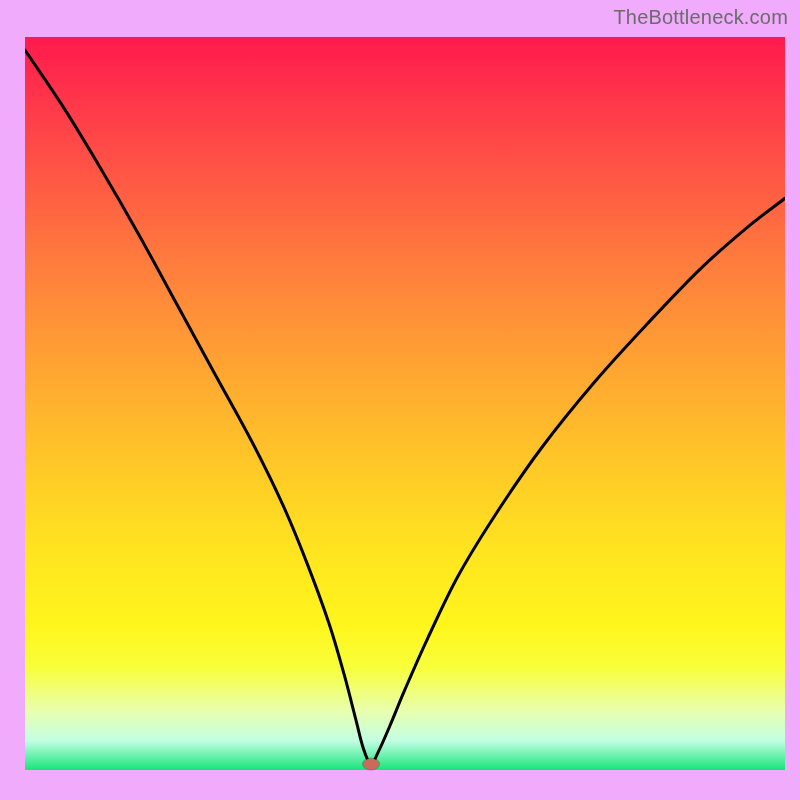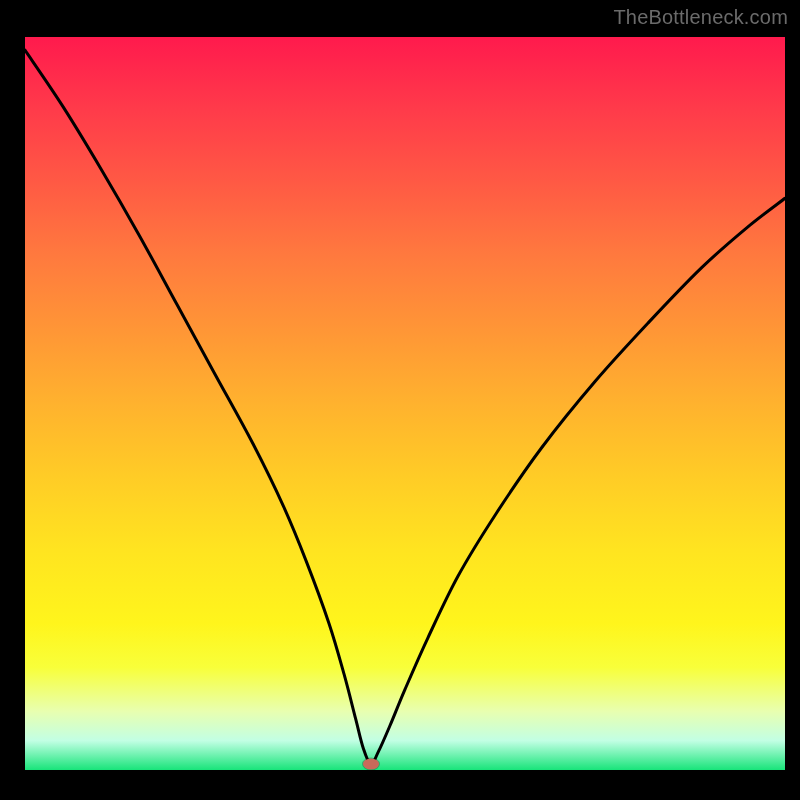--- a/index.html
+++ b/index.html
@@ -1,21 +1,21 @@
 <!DOCTYPE html>
 <html><head>
 <meta charset="utf-8">
 <style>
   * { margin: 0; padding: 0; box-sizing: border-box; }
   html, body { width: 800px; height: 800px; overflow: hidden; }
   .chart-container {
     position: relative;
     width: 800px;
     height: 800px;
-    background: #000000;
+    background: #f0abfc;
   }
   .plot-area {
     position: absolute;
     left: 25px;
     top: 37px;
     width: 760px;
     height: 733px;
     background: linear-gradient(to bottom,
       #ff1a4d 0%,
       #ff3b4a 10%,

